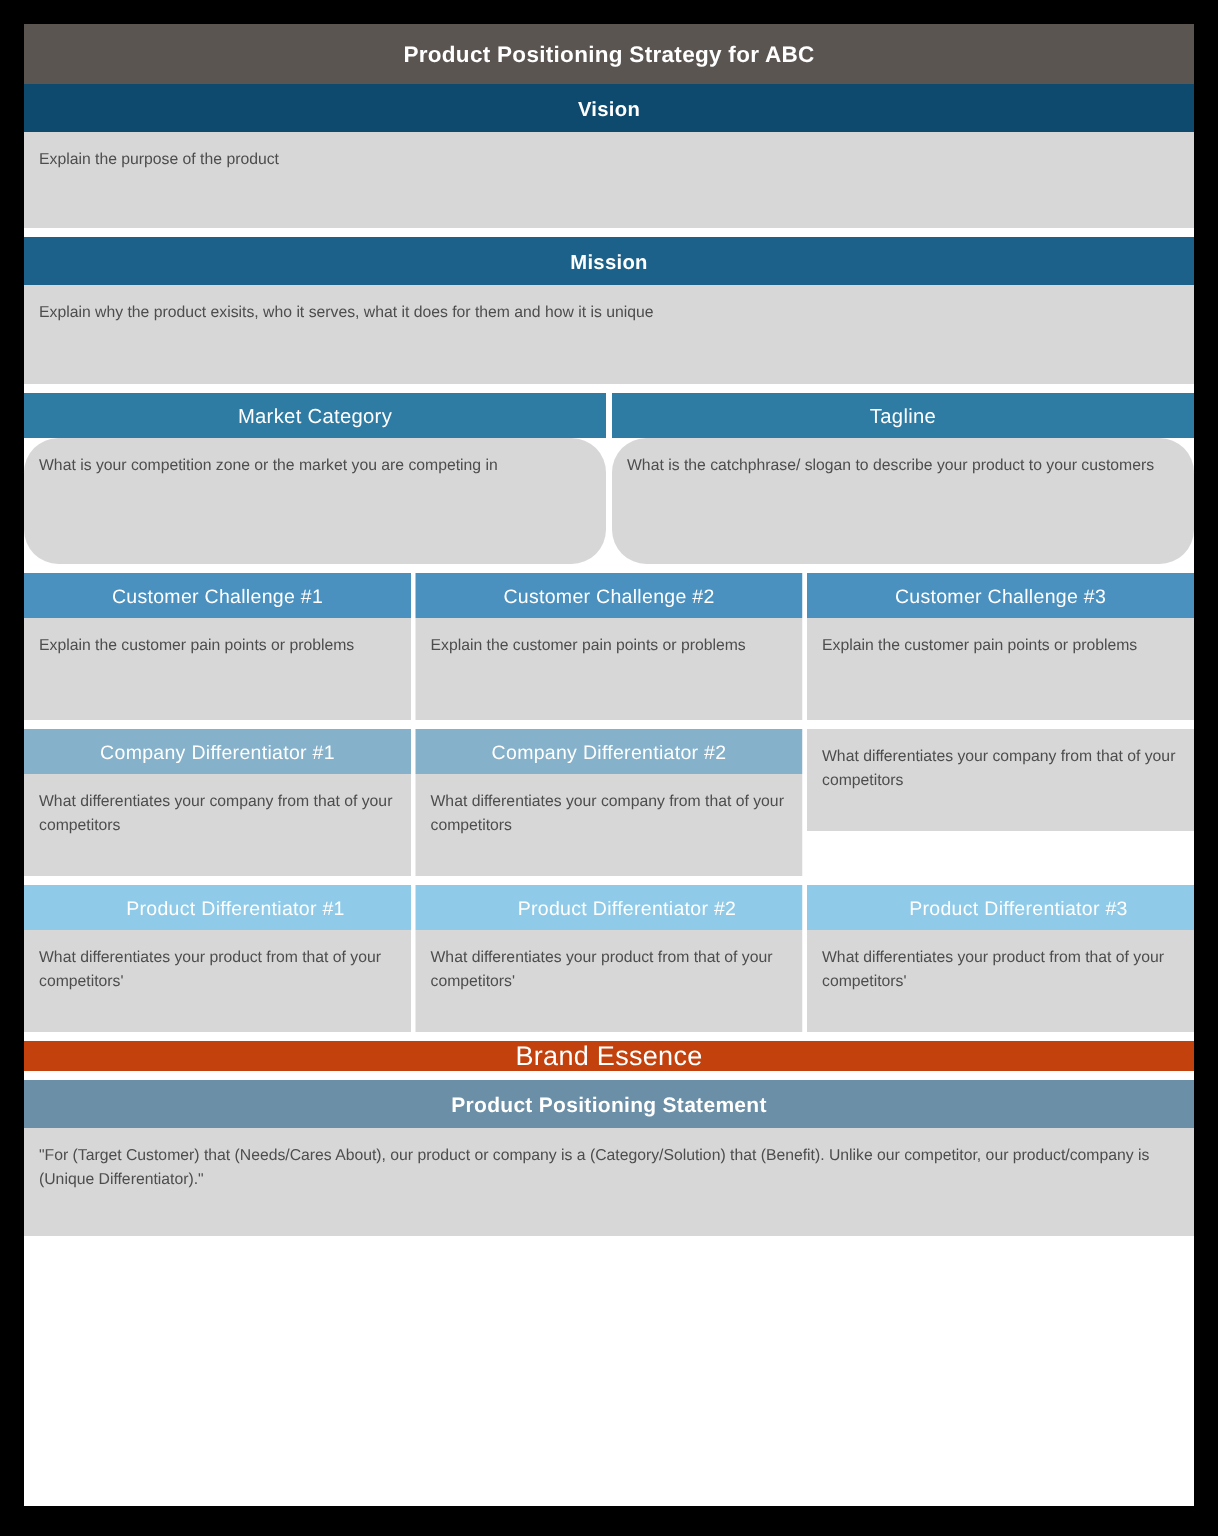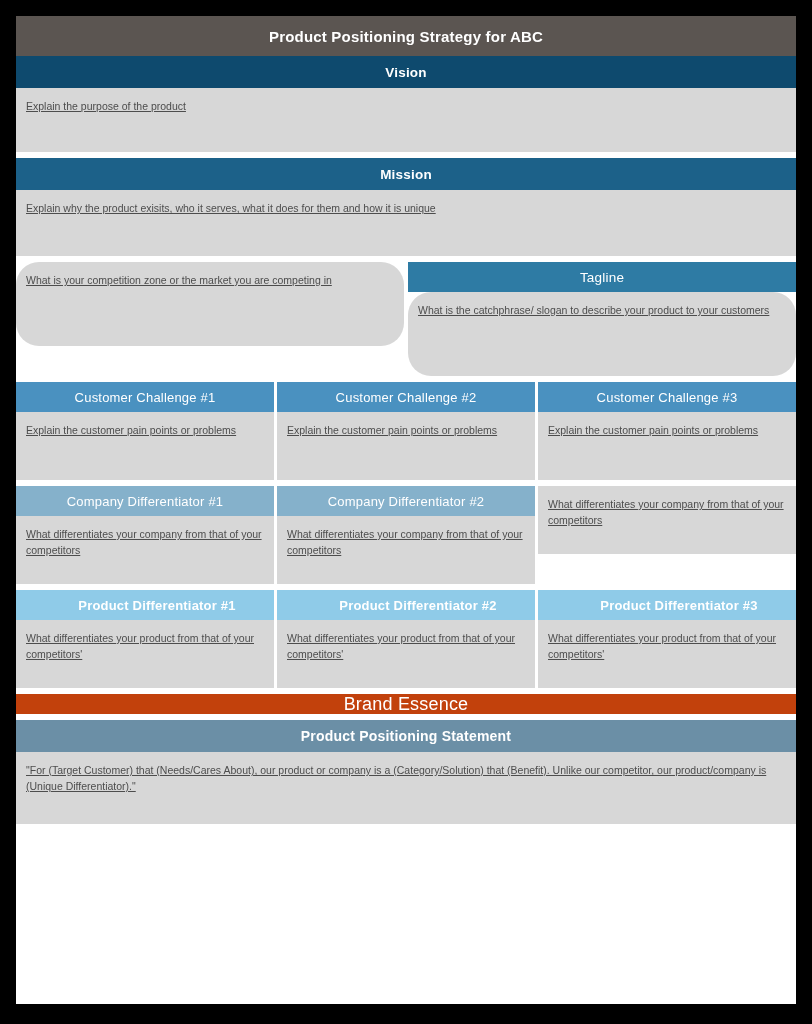--- a/index.html
+++ b/index.html
@@ -43,32 +43,31 @@
     justify-content: center;
     white-space: nowrap;
   }
 
   .bar-title      { height: 40px; background: #5b5551; font-size: 15px; }
   .bar-vision     { height: 32px; background: #0e4a6e; font-size: 13.5px; }
   .bar-mission    { height: 32px; background: #1c6189; font-size: 13.5px; }
   .bar-market     { height: 30px; background: #2e7ba4; font-size: 13.5px; font-weight: normal; }
   .bar-challenge  { height: 30px; background: #4a91c0; font-size: 13px;   font-weight: normal; }
   .bar-companydif { height: 30px; background: #85b1cb; font-size: 13px;   font-weight: normal; }
-  .bar-productdif { height: 30px; background: #8fcbe8; font-size: 13px;   font-weight: bold; padding-left: 24px; }
+  .bar-productdif { height: 30px; background: #8fcbe8; font-size: 13px;   font-weight: normal; padding-left: 24px; }
   .bar-essence    { height: 20px; background: #c2410c; font-size: 18px; font-weight: normal; }
   .bar-statement  { height: 32px; background: #6b8fa6; font-size: 14px;   font-weight: bold; }
 
   
   .panel {
     background: #d7d7d7;
     color: #4d4d4d;
     font-size: 10.5px;
     line-height: 1.55;
     padding: 10px 10px 0 10px;
-    text-decoration: underline;
   }
   .panel-vision    { height: 64px; }
   .panel-mission   { height: 66px; }
   .panel-market    { height: 84px; border-radius: 23px; }
   .panel-challenge { height: 68px; }
   .panel-compdif   { height: 68px; }
   .panel-proddif   { height: 68px; }
   .panel-essence   { height: 72px; }
   .panel-statement { height: 72px; }
   .gap-6  { height: 6px;  background: #ffffff; }
@@ -98,20 +97,21 @@
 
     <div class="gap-6"></div>
 
     <div class="bar bar-mission">Mission</div>
     <div class="panel panel-mission">Explain why the product exisits, who it serves, what it does for them and how it is unique</div>
 
     <div class="gap-6"></div>
 
     <div class="row2">
       <div class="col-left col-stack">
+        <div class="bar bar-market">Market Category</div>
         <div class="panel panel-market">What is your competition zone or the market you are competing in</div>
       </div>
       <div class="spacer"></div>
       <div class="col-right col-stack">
         <div class="bar bar-market">Tagline</div>
         <div class="panel panel-market">What is the catchphrase/ slogan to describe your product to your customers</div>
       </div>
     </div>
 
     <div class="gap-6"></div>

